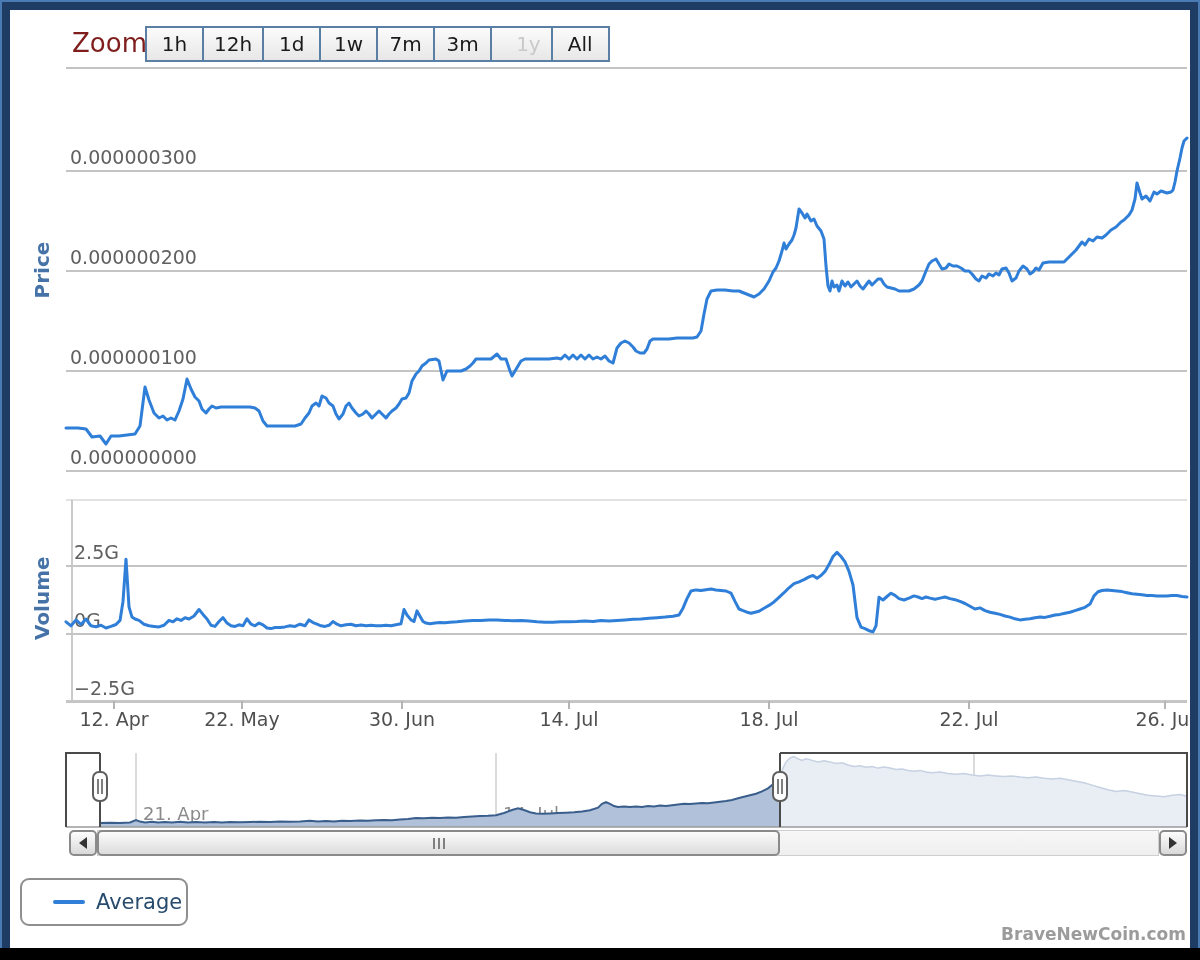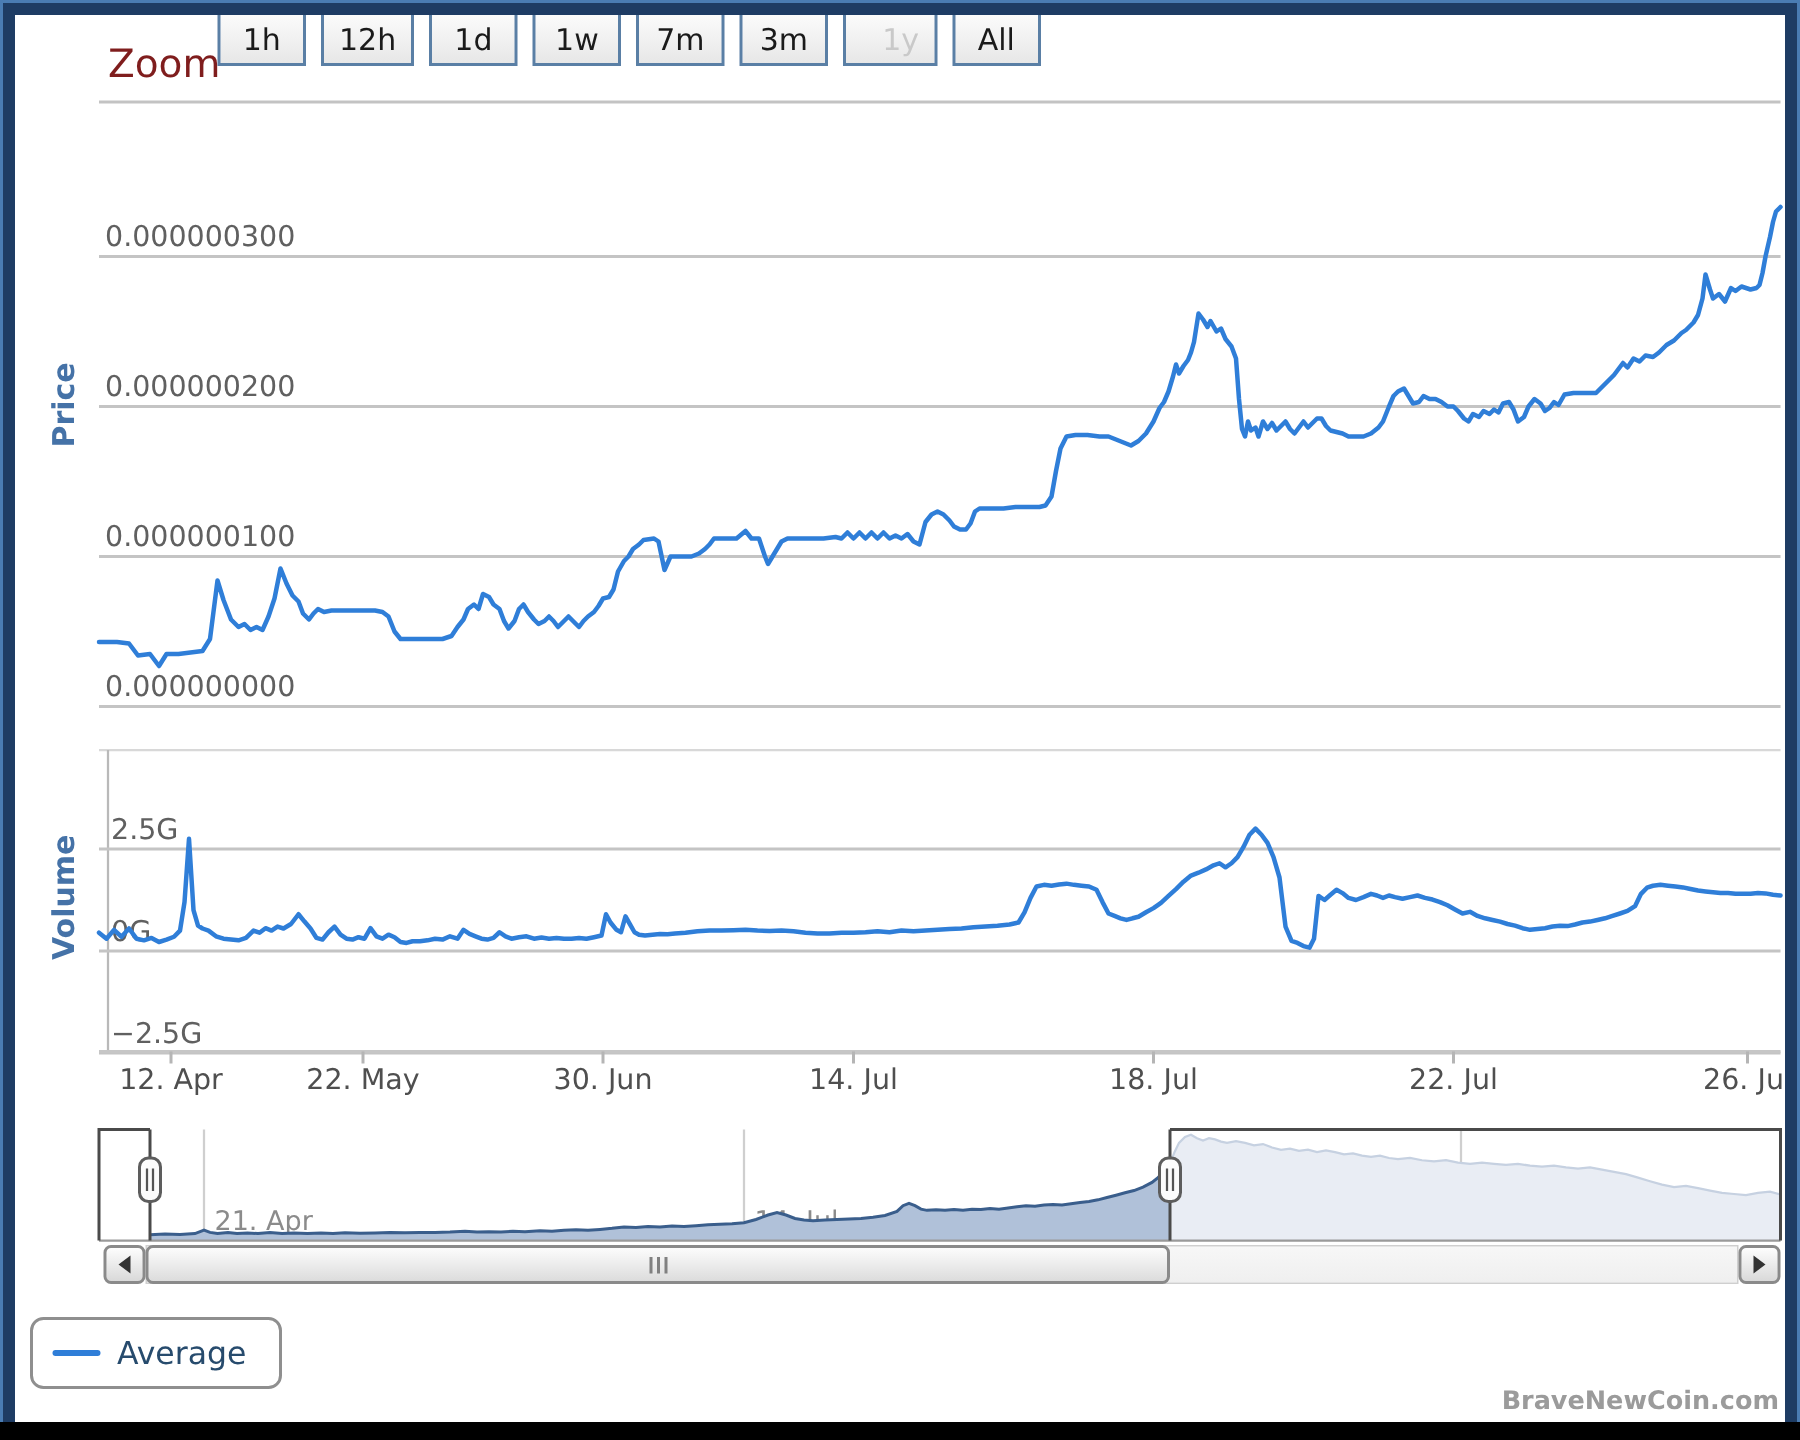--- a/index.html
+++ b/index.html
@@ -12,21 +12,21 @@
 
   #chart{position:absolute;left:0;top:0;z-index:1;}
 
   
   .frame-outer{position:absolute;inset:0;border:2px solid #4a7cb3;pointer-events:none;z-index:50;}
   .frame-navy{position:absolute;inset:2px;border:8px solid #1e3c64;pointer-events:none;z-index:51;}
   .bottom-bar{position:absolute;left:0;right:0;bottom:0;height:12px;background:#000;z-index:52;}
 
   
   .zoom-label{position:absolute;left:72px;top:28px;font-size:26px;color:#7f1d1d;z-index:5;}
-  .zoom-buttons{position:absolute;left:145px;top:8px;display:flex;z-index:5;gap:12px;}
+  .zoom-buttons{position:absolute;left:145px;top:26px;display:flex;z-index:5;}
   .zbtn{min-width:59px;height:36px;box-sizing:border-box;border:2px solid #5a7fa5;margin-left:-2px;
         display:flex;align-items:center;justify-content:center;font-size:20px;color:#1a1a1a;
         background:linear-gradient(180deg,#fbfbfb,#e7e7e7);padding:0 10px;cursor:pointer;}
   .zbtn:first-child{margin-left:0;}
   .zbtn.disabled{color:#c9c9c9;cursor:default;padding-left:24px;}
 
   
   .axis-title{position:absolute;width:80px;height:26px;text-align:center;color:#4572a7;
               font-size:20px;font-weight:bold;transform:rotate(-90deg);z-index:5;}
   #price-title{left:3px;top:257px;}
@@ -44,21 +44,21 @@
   .tri-left{border-right:8px solid #333;}
   .tri-right{border-left:8px solid #333;}
   .sb-thumb{left:97px;width:683px;border:2px solid #8a8a8a;border-radius:5px;
             background:linear-gradient(180deg,#fcfcfc,#dcdcdc);
             display:flex;align-items:center;justify-content:center;gap:3px;cursor:grab;}
   .grip-bar{width:2px;height:11px;background:#808080;}
 
   
   .legend{position:absolute;left:20px;top:878px;width:168px;height:48px;box-sizing:border-box;
           border:2px solid #8f8f8f;border-radius:9px;background:#fff;display:flex;
-          align-items:center;padding-left:13px;gap:11px;z-index:5;cursor:pointer;}
+          align-items:center;padding-left:31px;gap:11px;z-index:5;cursor:pointer;}
   .legend-swatch{width:32px;height:4px;border-radius:2px;}
   .legend-text{font-size:21px;color:#274b6d;}
 
   .watermark{position:absolute;right:14px;top:924px;font-size:17px;color:#9b9b9b;z-index:5;font-weight:bold;}
 </style>
 </head>
 <body>
 
 <svg id="chart" width="1200" height="948">
     <line x1="66" x2="1187" y1="68" y2="68" stroke="#c3c3c3" stroke-width="2"></line>

